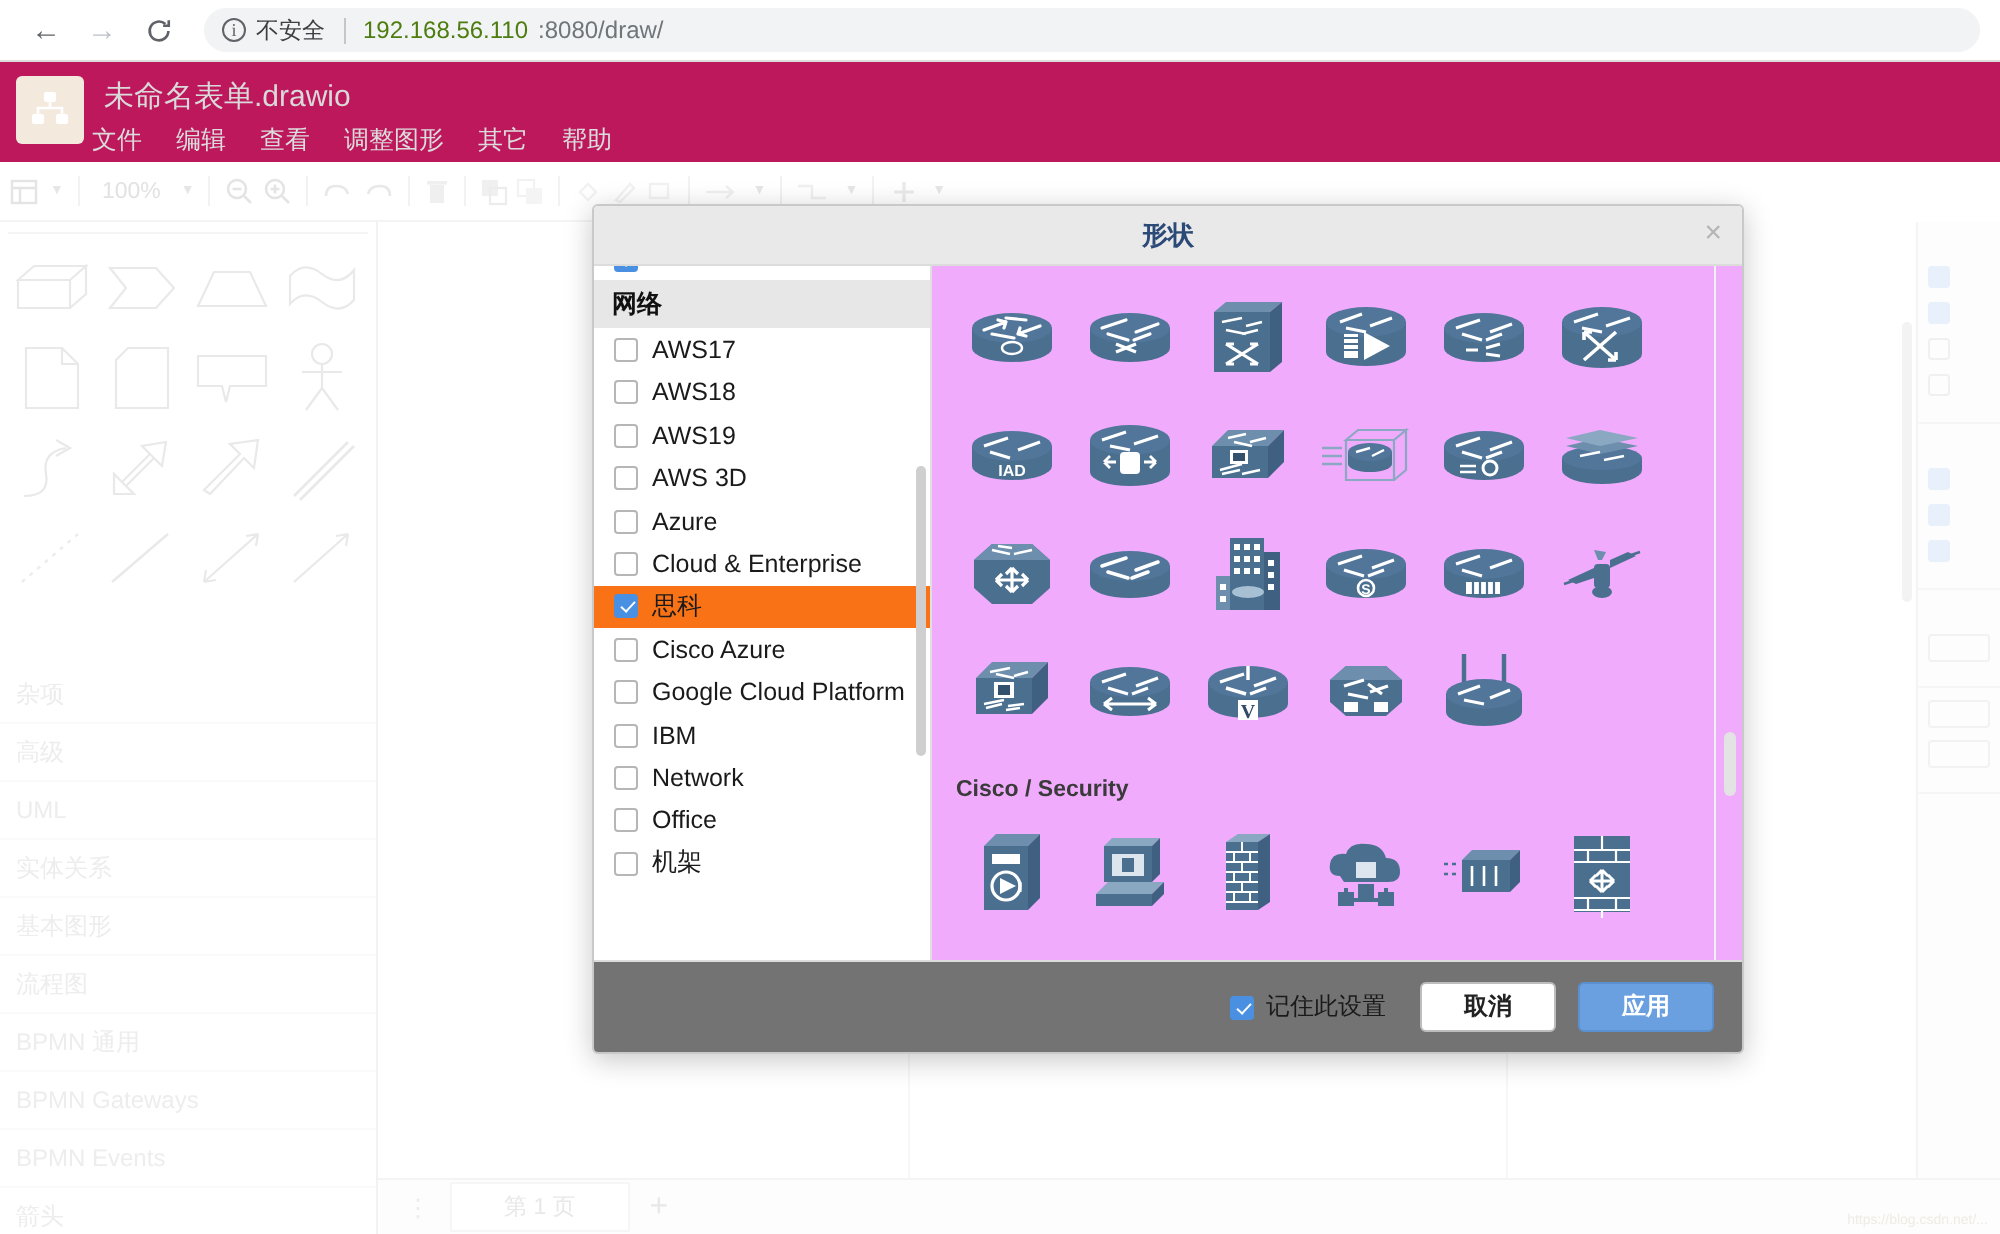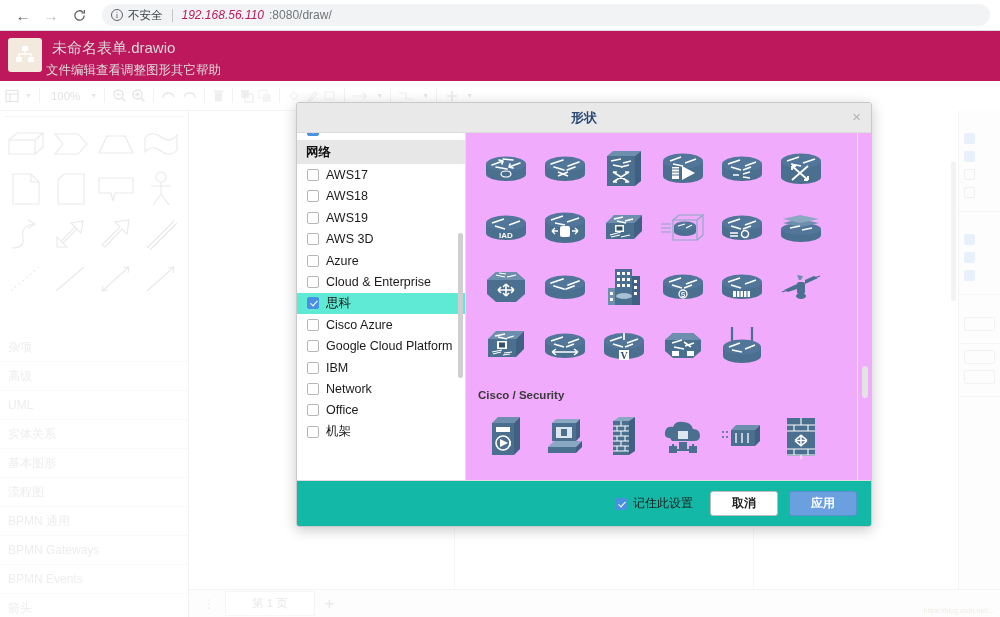--- a/index.html
+++ b/index.html
@@ -25,35 +25,35 @@
     flex: 1; height: 22px; margin-left: 8px; background: #f1f3f4;
     border-radius: 11px; display: flex; align-items: center; padding: 0 9px; gap: 5px;
   }
   .info-icon {
     width: 12px; height: 12px; border: 1.2px solid #5f6368; border-radius: 50%;
     display: flex; align-items: center; justify-content: center;
     font-size: 9px; color: #5f6368; line-height: 1; font-family: "Liberation Serif", serif;
   }
   .sec-label { font-size: 11.5px; color: #3c4043; }
   .omni-sep { width: 1px; height: 13px; background: #c4c7c5; margin: 0 4px; }
-  .url-main { font-size: 12px; color: #be185d; font-style: italic; }
+  .url-main { font-size: 12px; color: #4d7c0f; }
   .url-rest { font-size: 12px; color: #70757a; }
 
   
   .app { position: absolute; left: 0; top: 31px; width: 1000px; height: 586px; background: #ffffff; }
 
   .app-header { position: absolute; left: 0; top: 0; width: 1000px; height: 50px; background: #be185d; }
   .app-logo {
     position: absolute; left: 8px; top: 7px; width: 34px; height: 34px;
     background: #f3e9dd; border-radius: 3px; display: flex; align-items: center; justify-content: center;
   }
   .app-title {
     position: absolute; left: 52px; top: 8px; font-size: 15px; color: #d9d9d9;
   }
-  .menubar { position: absolute; left: 46px; top: 31px; display: flex; }
+  .menubar { position: absolute; left: 46px; top: 31px; display: flex; gap: 17px; }
   .menu-item { font-size: 12.5px; color: #dcdcdc; }
 
   .toolbar {
     position: absolute; left: 0; top: 50px; width: 856px; height: 30px;
     display: flex; align-items: center; gap: 4px; padding-left: 5px;
     border-bottom: 1px solid #f4f4f4;
   }
   .tb-icon { color: #e6e6e6; font-size: 13px; display: flex; align-items: center; }
   .tb-zoom { font-size: 11.5px; color: #e2e2e2; padding: 0 4px; }
   .tb-sep { width: 1px; height: 15px; background: #f2f2f2; margin: 0 3px; }
@@ -130,21 +130,21 @@
     position: relative; overflow: hidden;
   }
   .list-scroll-inner { position: absolute; left: 0; top: -14px; width: 169px; }
   .grp-header {
     height: 24px; background: #e7e7e7; display: flex; align-items: center;
     padding-left: 9px; font-size: 12.5px; font-weight: bold; color: #111;
   }
   .cb-row {
     height: 21.4px; display: flex; align-items: center; padding-left: 10px; gap: 7px;
   }
-  .cb-row.selected { background: #5eead4; }
+  .cb-row.selected { background: #f97316; }
   .cb-box {
     width: 12px; height: 12px; border: 1px solid #b6b6b6; border-radius: 2px; background: #fff;
     flex: 0 0 auto;
   }
   .cb-box.checked {
     background: #4a90e2; border-color: #4a90e2; position: relative;
   }
   .cb-box.checked::after {
     content: ""; position: absolute; left: 3.5px; top: 1px; width: 3px; height: 6px;
     border: solid #fff; border-width: 0 1.6px 1.6px 0; transform: rotate(43deg);
@@ -168,21 +168,21 @@
   .shapes-thumb {
     position: absolute; right: 3px; top: 233px; width: 6px; height: 32px;
     background: #e3e3e3; border-radius: 3px;
   }
   .shapes-pane::after {
     content: ""; position: absolute; right: 0; top: 0; width: 13px; height: 100%;
     border-left: 1px solid #f0f0f0;
   }
 
   .dlg-footer {
-    height: 46px; flex: 0 0 auto; background: #14b8a6; border-top: 1px solid #dcdcdc;
+    height: 46px; flex: 0 0 auto; background: #737373; border-top: 1px solid #dcdcdc;
     display: flex; align-items: center; justify-content: flex-end; gap: 11px; padding-right: 14px;
   }
   .remember { display: flex; align-items: center; gap: 6px; margin-right: 6px; }
   .remember-label { font-size: 12px; color: #1a1a1a; }
   .btn {
     height: 25px; min-width: 68px; border-radius: 3px; font-size: 12px;
     display: flex; align-items: center; justify-content: center; border: 1px solid #bdbdbd;
     background: #fff; color: #222; font-weight: bold;
   }
   .btn.primary { background: #6aa0e0; border-color: #5a90d0; color: #fff; }

